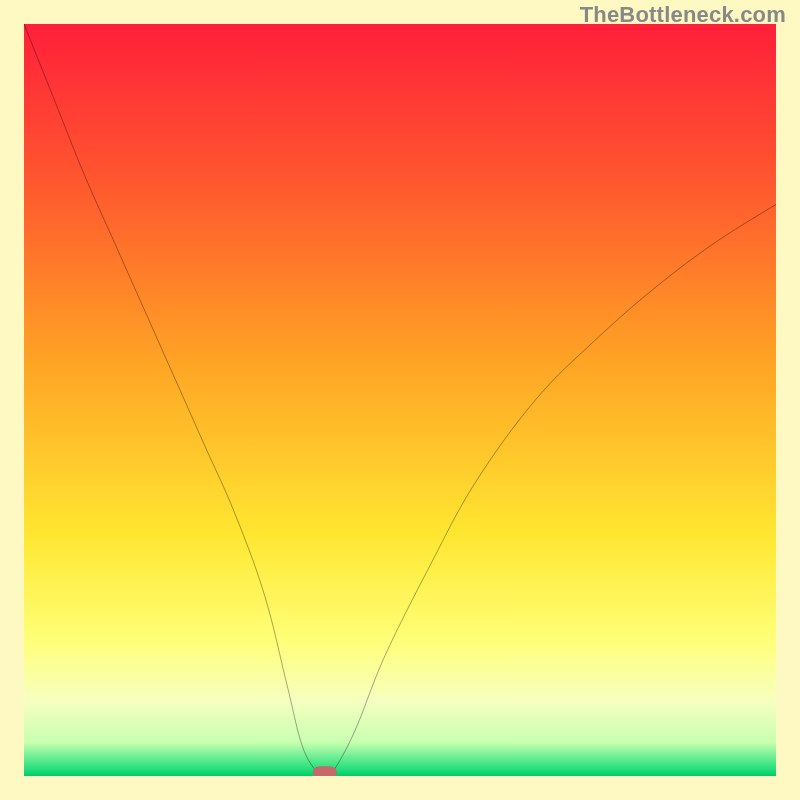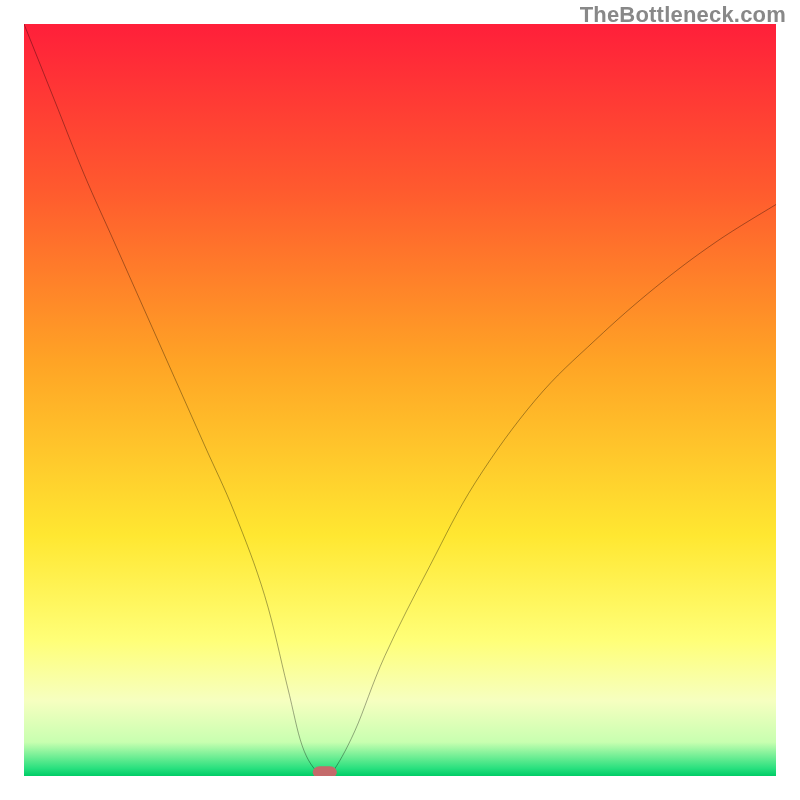--- a/index.html
+++ b/index.html
@@ -7,21 +7,21 @@
     padding: 0;
     width: 800px;
     height: 800px;
     overflow: hidden;
     background: #000;
   }
   .frame {
     position: relative;
     width: 800px;
     height: 800px;
-    background: #ffffff;
+    background: #fef9c3;
   }
   .watermark {
     position: absolute;
     top: 2px;
     right: 14px;
     font-family: Arial, Helvetica, sans-serif;
     font-size: 22px;
     font-weight: 600;
     color: #888;
     user-select: none;

